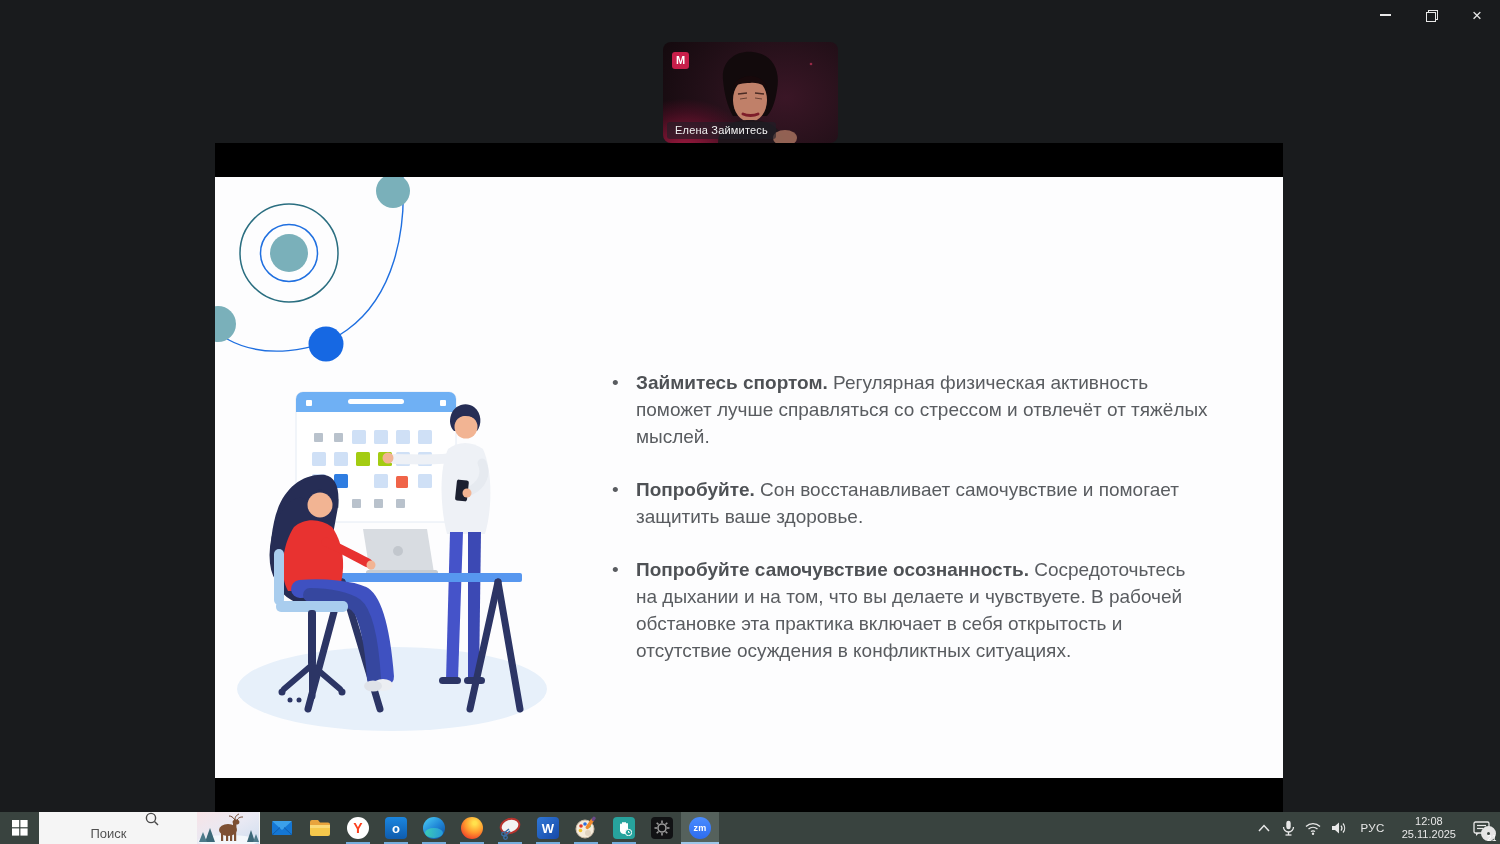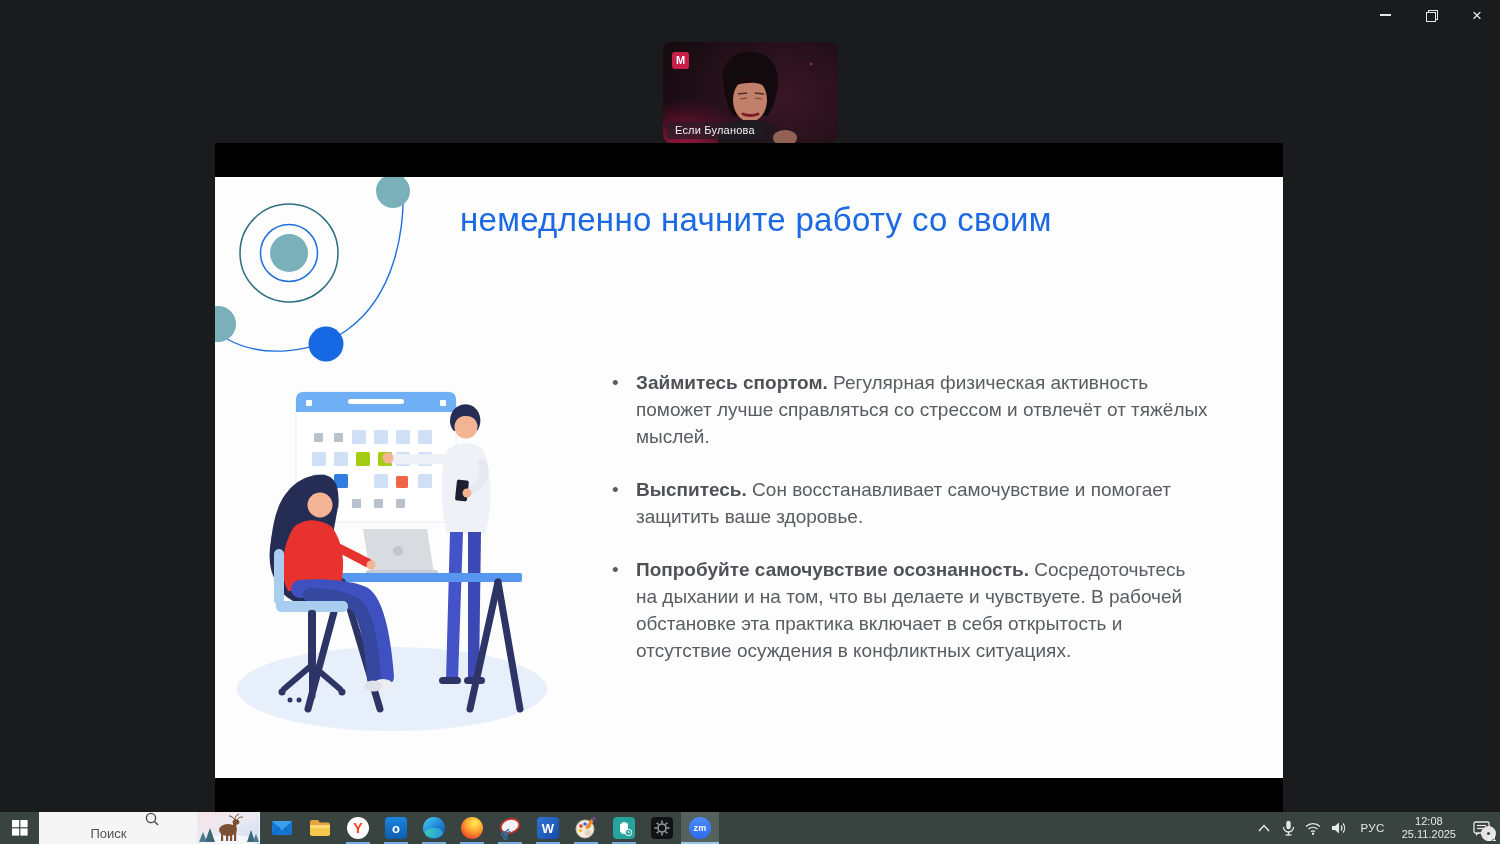--- a/index.html
+++ b/index.html
@@ -111,46 +111,45 @@
       <ellipse cx="87" cy="58" rx="17" ry="22" fill="#c08069"></ellipse>
       <path d="M70,45 C72,38 80,34 87,34 C96,34 102,39 104,46 C100,42 92,40 87,41 C80,41 74,42 70,45 Z" fill="#17090b"></path>
       <path d="M75,52 L84,51 M92,51 L101,52" stroke="#4a2a24" stroke-width="1.6" fill="none"></path>
       <path d="M77,57 L84,56 M92,56 L99,57" stroke="#6b4236" stroke-width="1" fill="none"></path>
       <path d="M80,72 C84,74 91,74 95,72" stroke="#7e1d2a" stroke-width="3" fill="none" stroke-linecap="round"></path>
       <path d="M55,101 C55,86 68,78 87,78 C106,78 120,87 121,101 Z" fill="#20161c"></path>
       <ellipse cx="122" cy="96" rx="12" ry="8" fill="#a5705d" opacity=".85"></ellipse>
       <circle cx="148" cy="22" r="1.3" fill="#b03050" opacity=".8"></circle>
     </svg>
     <div class="cam-logo">M</div>
-    <div class="name-tag">Если Буланова</div>
+    <div class="name-tag">Елена Займитесь</div>
   </div>
 
   <div class="share-area">
     <div class="slide">
 
       <svg class="decor" width="280" height="245" viewBox="0 0 280 245">
         <path d="M187,-10 C193,55 178,120 132,153 C100,176 48,182 12,162" fill="none" stroke="#1f6fe0" stroke-width="1.4"></path>
         <circle cx="74" cy="76" r="49" fill="none" stroke="#2a6e80" stroke-width="1.5"></circle>
         <circle cx="74" cy="76" r="28.5" fill="none" stroke="#1f6fe0" stroke-width="1.5"></circle>
         <circle cx="74" cy="76" r="19" fill="#7ab0ba"></circle>
         <circle cx="178" cy="14" r="17" fill="#7ab0ba"></circle>
         <circle cx="3" cy="147" r="18" fill="#7ab0ba"></circle>
         <circle cx="111" cy="167" r="17.5" fill="#1668e3"></circle>
       </svg>
 
       <div class="slide-title">
-        <div>немедленно начните работу со своим</div>
       </div>
 
       <ul class="bullets">
         <li>
           <span class="marker">•</span><span class="lead">Займитесь спортом.</span><span> Регулярная физическая активность поможет лучше справляться со стрессом и отвлечёт от тяжёлых мыслей.</span>
         </li>
         <li>
-          <span class="marker">•</span><span class="lead">Выспитесь.</span><span> Сон восстанавливает самочувствие и помогает защитить ваше здоровье.</span>
+          <span class="marker">•</span><span class="lead">Попробуйте.</span><span> Сон восстанавливает самочувствие и помогает защитить ваше здоровье.</span>
         </li>
         <li>
           <span class="marker">•</span><span class="lead">Попробуйте самочувствие осознанность.</span><span> Сосредоточьтесь на дыхании и на том, что вы делаете и чувствуете. В рабочей обстановке эта практика включает в себя открытость и отсутствие осуждения в конфликтных ситуациях.</span>
         </li>
       </ul>
 
       <svg class="illus" width="335" height="355" viewBox="0 0 335 355">
         <ellipse cx="162" cy="312" rx="155" ry="42" fill="#e7f0fa"></ellipse>
 
         <g>

